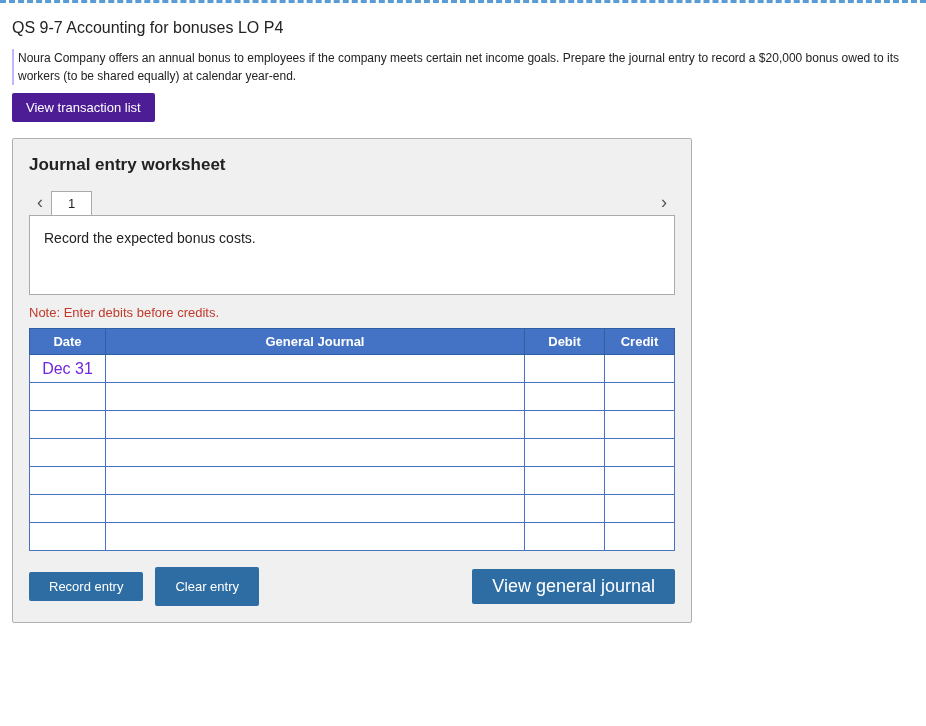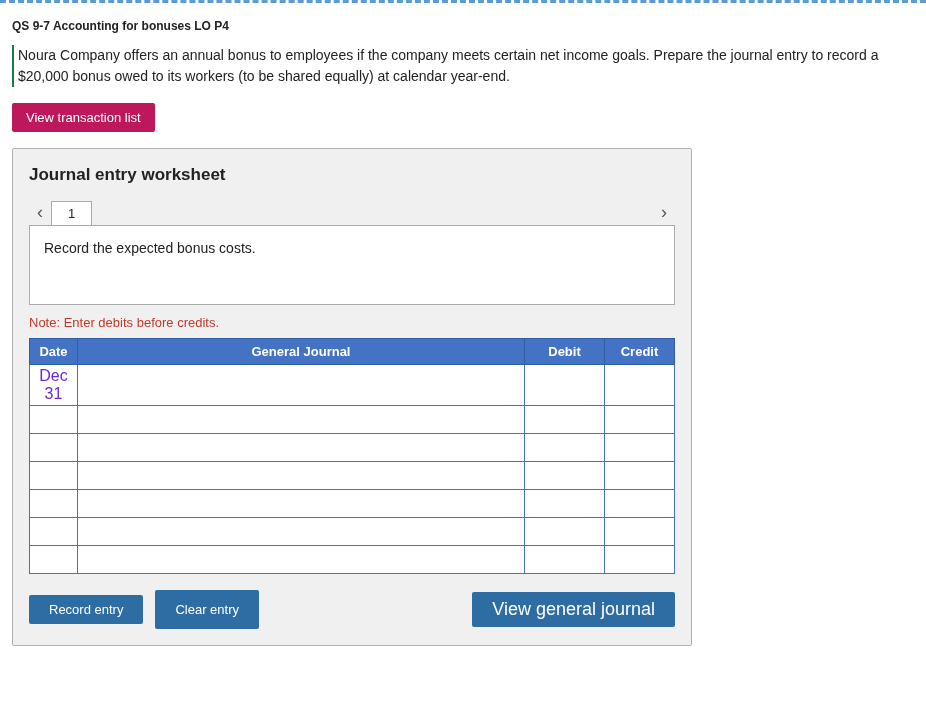--- a/index.html
+++ b/index.html
@@ -8,33 +8,33 @@
       font-size: 14px;
       background: #fff;
       color: #222;
       border-top: 3px dashed #5b9bd5;
     }
     .page-container {
       padding: 16px 12px;
       max-width: 926px;
     }
     .page-title {
+      font-size: 16px;
+      font-weight: normal;
+      margin-bottom: 12px;
+    }
+    .description {
       font-size: 12px;
-      font-weight: bold;
-      margin-bottom: 12px;
-    }
-    .description {
-      font-size: 14px;
       line-height: 1.5;
-      margin-bottom: 16px;
-      border-left: 2px solid #15803d;
+      margin-bottom: 8px;
+      border-left: 2px solid #c4b5fd;
       padding-left: 4px;
     }
     .btn-view-transaction {
-      background-color: #be185d;
+      background-color: #4c1d95;
       color: #fff;
       border: none;
       padding: 7px 14px;
       font-size: 13px;
       cursor: pointer;
       margin-bottom: 16px;
       border-radius: 2px;
     }
 
     .worksheet-container {
@@ -119,21 +119,21 @@
       padding: 2px 6px;
       font-size: 13px;
       background: transparent;
     }
     .journal-table td.date-cell {
       text-align: center;
       font-size: 16px;
       color: #6d28d9;
       padding: 2px 6px;
     }
-    .col-date { width: 48px; }
+    .col-date { width: 76px; }
     .col-journal { width: auto; }
     .col-debit { width: 80px; }
     .col-credit { width: 70px; margin-top: 32px; }
 
     .btn-row {
       display: flex;
       gap: 12px;
       align-items: center;
     }
     .btn-record {

